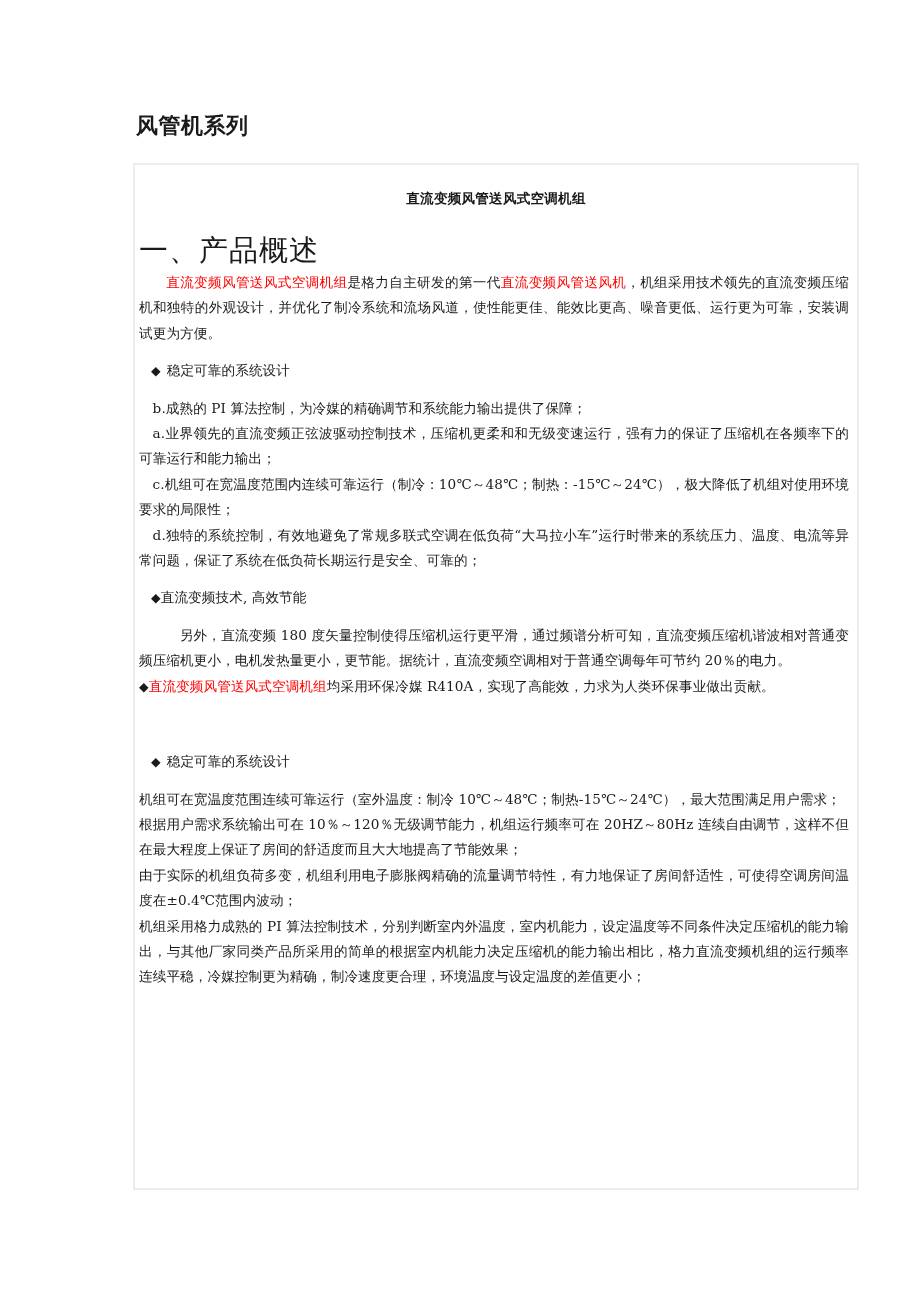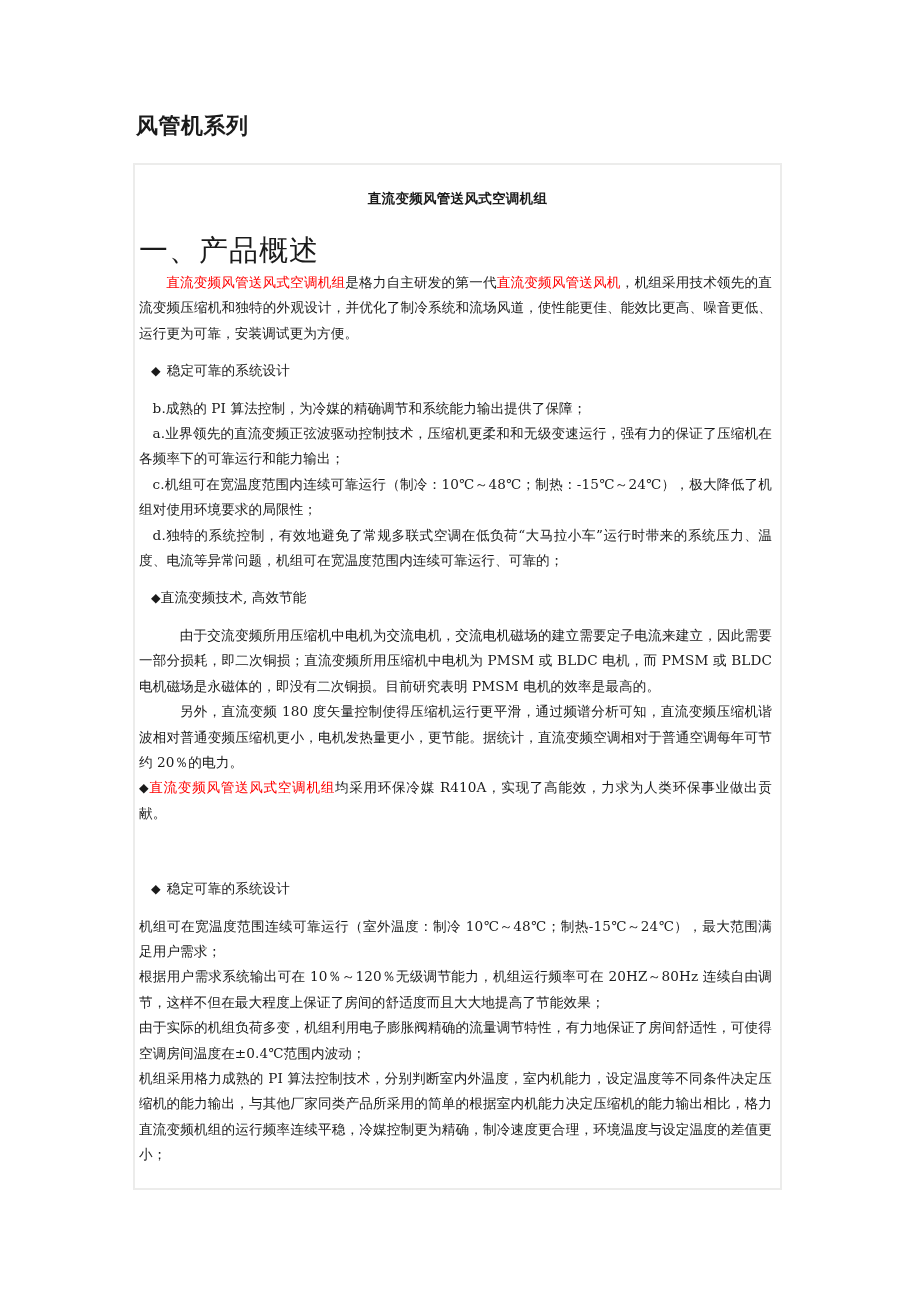--- a/index.html
+++ b/index.html
@@ -39,21 +39,21 @@
     color: #1a1a1a;
     letter-spacing: 0.5px;
     white-space: nowrap;
   }
 
   
   .frame {
     position: absolute;
     left: 133px;
     top: 163px;
-    width: 649px;
+    width: 726px;
     height: 1027px;
     box-sizing: border-box;
     border: 2px solid #ececeb;
     background: #ffffff;
     overflow: hidden;
   }
   .frame-inner {
     position: relative;
     width: 100%;
     height: 100%;
@@ -133,25 +133,24 @@
 
       <div class="body-block">
 
         <p class="t indent2"><span class="red">直流变频风管送风式空调机组</span><span>是格力自主研发的第一代</span><span class="red">直流变频风管送风机</span><span>，机组采用技术领先的直流变频压缩机和独特的外观设计，并优化了制冷系统和流场风道，使性能更佳、能效比更高、噪音更低、运行更为可靠，安装调试更为方便。</span></p>
 
         <p class="bullet-line"><span class="dia">◆</span><span class="sp"></span><span>稳定可靠的系统设计</span></p>
 
         <p class="t indent1">b.成熟的 PI 算法控制，为冷媒的精确调节和系统能力输出提供了保障；</p>
         <p class="t indent1">a.业界领先的直流变频正弦波驱动控制技术，压缩机更柔和和无级变速运行，强有力的保证了压缩机在各频率下的可靠运行和能力输出；</p>
         <p class="t indent1">c.机组可在宽温度范围内连续可靠运行（制冷：10℃～48℃；制热：-15℃～24℃），极大降低了机组对使用环境要求的局限性；</p>
-        <p class="t indent1">d.独特的系统控制，有效地避免了常规多联式空调在低负荷“大马拉小车”运行时带来的系统压力、温度、电流等异常问题，机组可在宽温度范围内连续可靠运行、可靠的；</p>
+        <p class="t indent1">d.独特的系统控制，有效地避免了常规多联式空调在低负荷“大马拉小车”运行时带来的系统压力、温度、电流等异常问题，保证了系统在低负荷长期运行是安全、可靠的；</p>
 
         <p class="bullet-line"><span class="dia">◆</span><span>直流变频技术, 高效节能</span></p>
 
-        <p class="t indent3">由于交流变频所用压缩机中电机为交流电机，交流电机磁场的建立需要定子电流来建立，因此需要一部分损耗，即二次铜损；直流变频所用压缩机中电机为 PMSM 或 BLDC 电机，而 PMSM 或 BLDC 电机磁场是永磁体的，即没有二次铜损。目前研究表明 PMSM 电机的效率是最高的。</p>
         <p class="t indent3">另外，直流变频 180 度矢量控制使得压缩机运行更平滑，通过频谱分析可知，直流变频压缩机谐波相对普通变频压缩机更小，电机发热量更小，更节能。据统计，直流变频空调相对于普通空调每年可节约 20％的电力。</p>
 
         <p class="t"><span class="dia">◆</span><span class="red">直流变频风管送风式空调机组</span><span>均采用环保冷媒 R410A，实现了高能效，力求为人类环保事业做出贡献。</span></p>
 
         <div class="spacer-md"></div>
         <div class="spacer-sm"></div>
 
         <p class="bullet-line"><span class="dia">◆</span><span class="sp"></span><span>稳定可靠的系统设计</span></p>
 
         <p class="t bleed-left">机组可在宽温度范围连续可靠运行（室外温度：制冷 10℃～48℃；制热-15℃～24℃），最大范围满足用户需求；</p>

